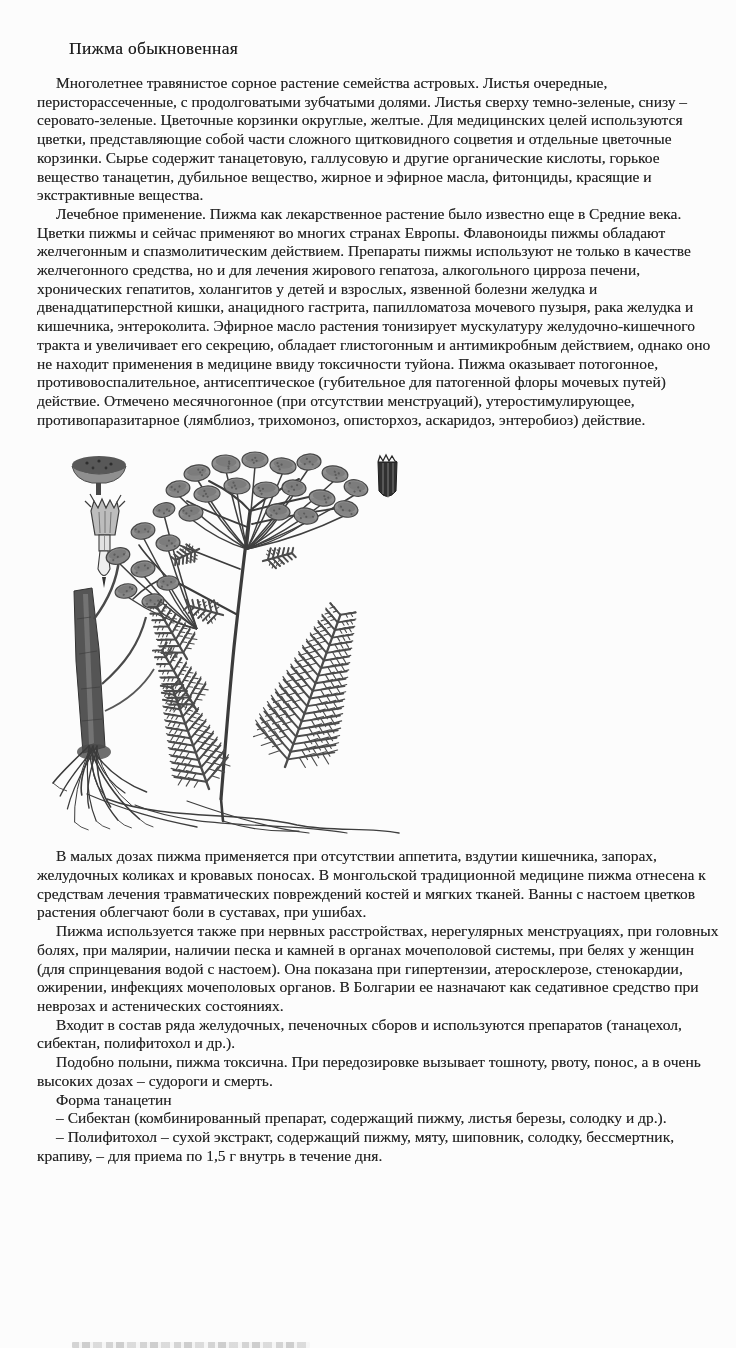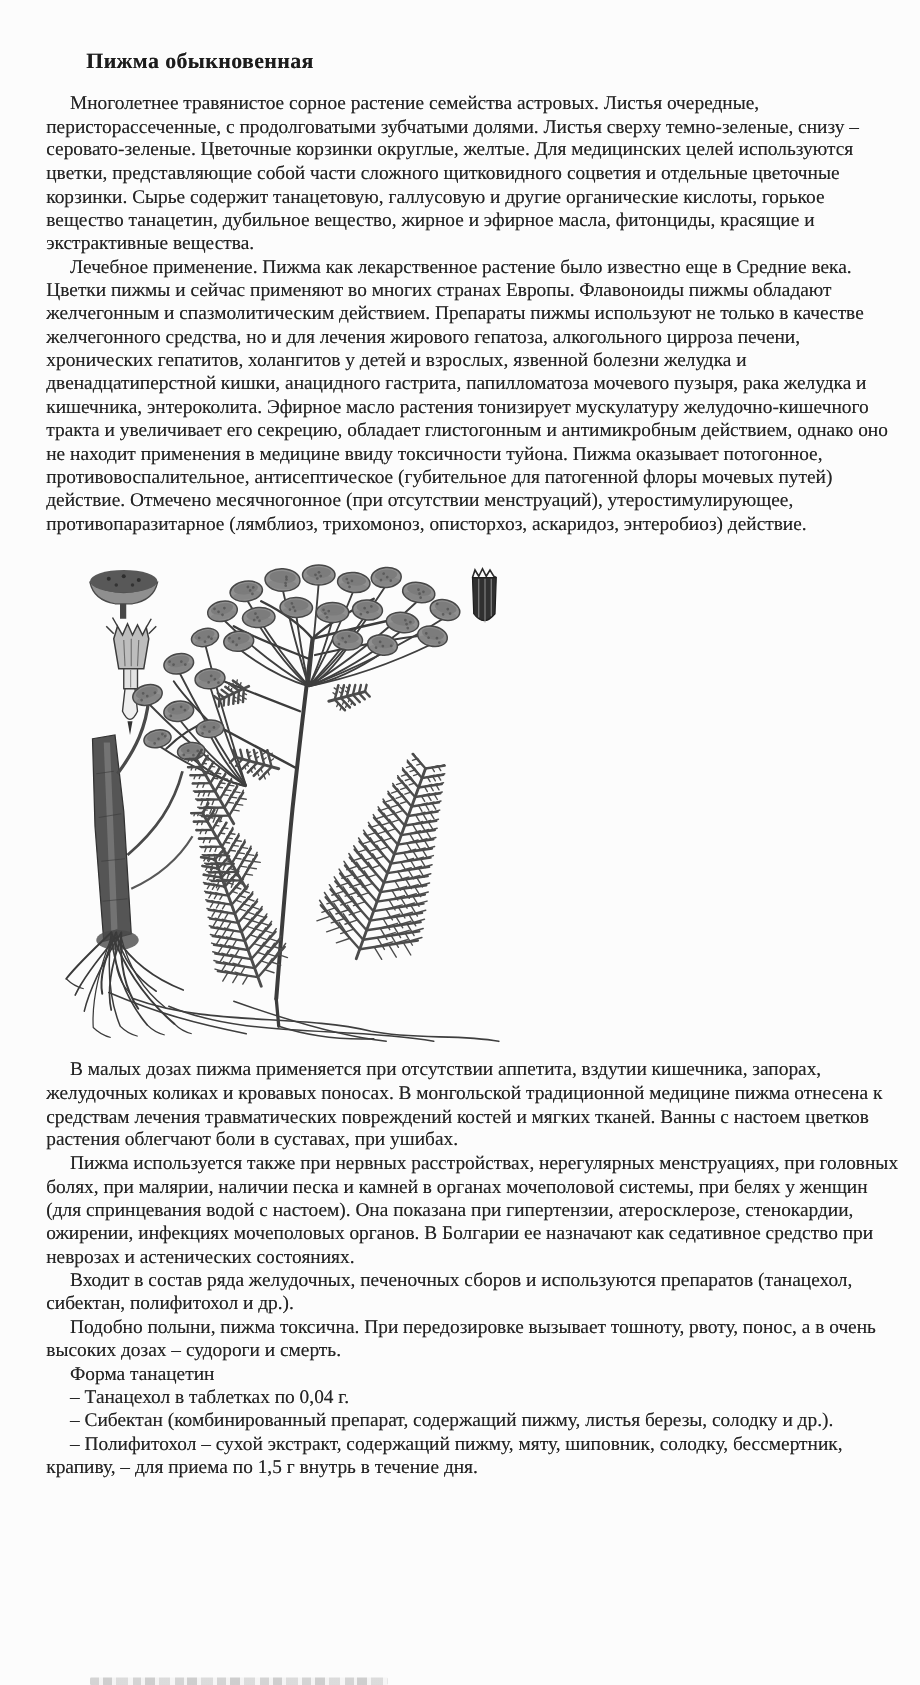--- a/index.html
+++ b/index.html
@@ -4,21 +4,21 @@
 <style>
   html,body{margin:0;padding:0;background:#e8e8e8;}
   .page{
     position:relative;width:736px;height:1348px;margin:0 auto;
     background:#fcfcfc;overflow:hidden;
     font-family:"Liberation Serif","DejaVu Serif",serif;
     color:#242424;
   }
   .title{
     position:absolute;left:69px;top:38px;margin:0;
-    font-size:17.5px;font-weight:bold;letter-spacing:.3px;
+    font-size:17.5px;font-weight:normal;letter-spacing:.3px;
     color:#1c1c1c;text-shadow:0 0 .4px rgba(0,0,0,.5);
   }
   .content{
     position:absolute;left:37px;top:74px;width:684px;
     font-size:15.5px;line-height:18.7px;text-align:left;
     text-shadow:0 0 .4px rgba(0,0,0,.45);
   }
   .para{margin:0;text-indent:19px;}
   .figure{
     margin:20px 0 10px 10px;width:368px;height:388px;padding:0;
@@ -1185,19 +1185,18 @@
             <path d="M46,301 Q63.80000000000001,329 99.60000000000001,343" stroke="#3b3b3b" stroke-width="1.4000000000000001" fill="none" stroke-linecap="round"></path>
           </g>
       </svg>
     </figure>
 
     <p class="para">В малых дозах пижма применяется при отсутствии аппетита, вздутии кишечника, запорах, желудочных коликах и кровавых поносах. В монгольской традиционной медицине пижма отнесена к средствам лечения травматических повреждений костей и мягких тканей. Ванны с настоем цветков растения облегчают боли в суставах, при ушибах.</p>
     <p class="para">Пижма используется также при нервных расстройствах, нерегулярных менструациях, при головных болях, при малярии, наличии песка и камней в органах мочеполовой системы, при белях у женщин (для спринцевания водой с настоем). Она показана при гипертензии, атеросклерозе, стенокардии, ожирении, инфекциях мочеполовых органов. В Болгарии ее назначают как седативное средство при неврозах и астенических состояниях.</p>
     <p class="para">Входит в состав ряда желудочных, печеночных сборов и используются препаратов (танацехол, сибектан, полифитохол и др.).</p>
     <p class="para">Подобно полыни, пижма токсична. При передозировке вызывает тошноту, рвоту, понос, а в очень высоких дозах – судороги и смерть.</p>
     <p class="para">Форма танацетин</p>
-    <p class="para">– Танацехол в таблетках по 0,04 г.</p>
     <p class="para">– Сибектан (комбинированный препарат, содержащий пижму, листья березы, солодку и др.).</p>
     <p class="para">– Полифитохол – сухой экстракт, содержащий пижму, мяту, шиповник, солодку, бессмертник, крапиву, – для приема по 1,5 г внутрь в течение дня.</p>
   </div>
 
   <div class="cutoff"></div>
 </div>
 
 </body></html>

